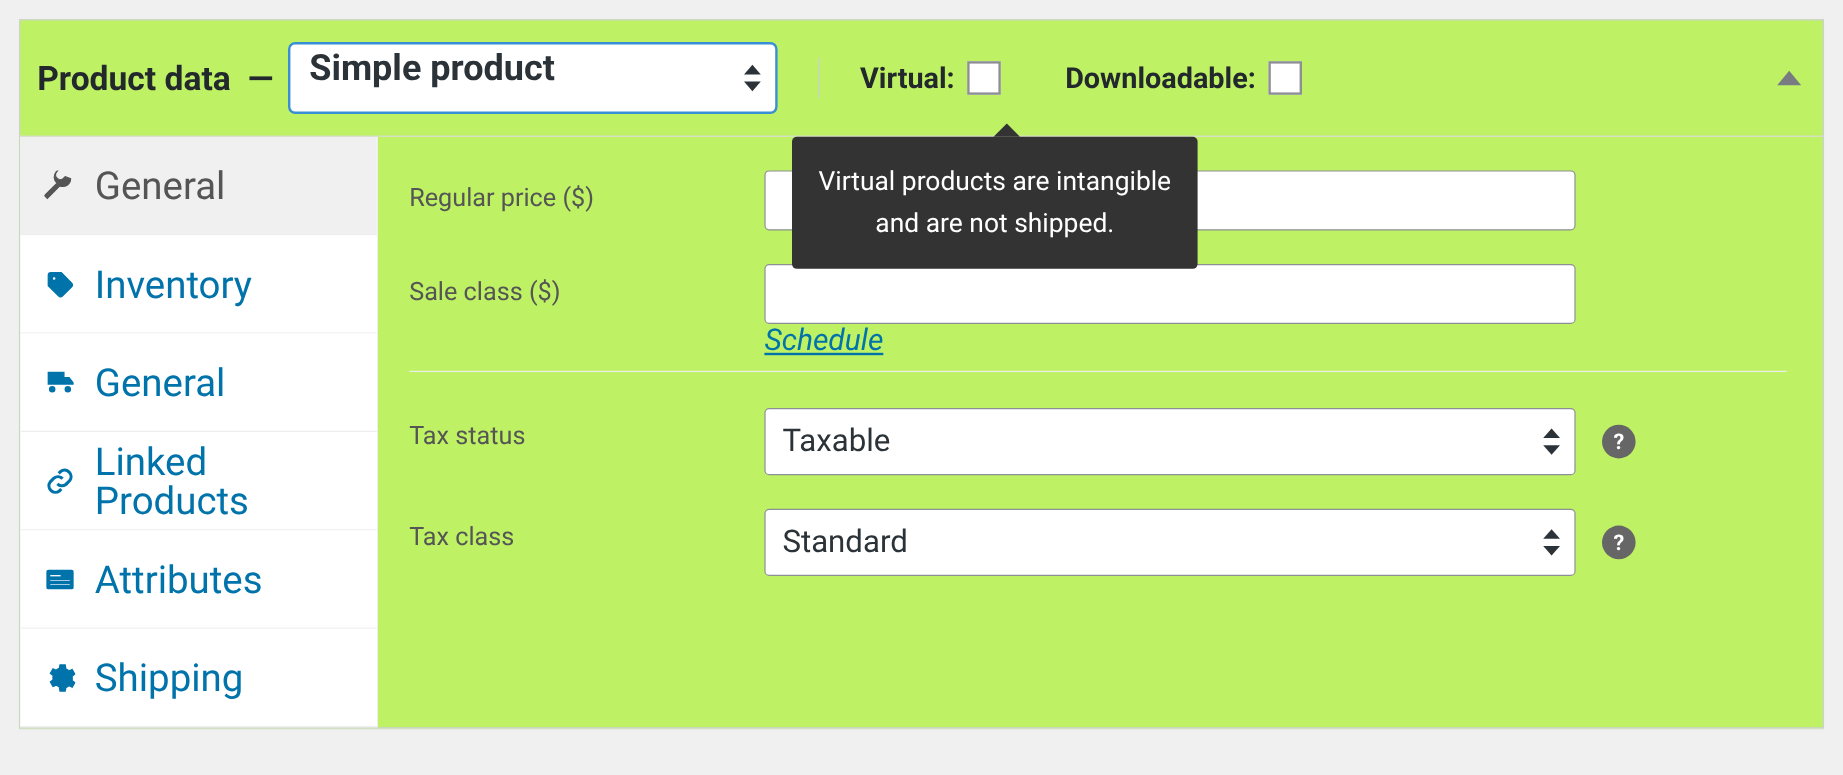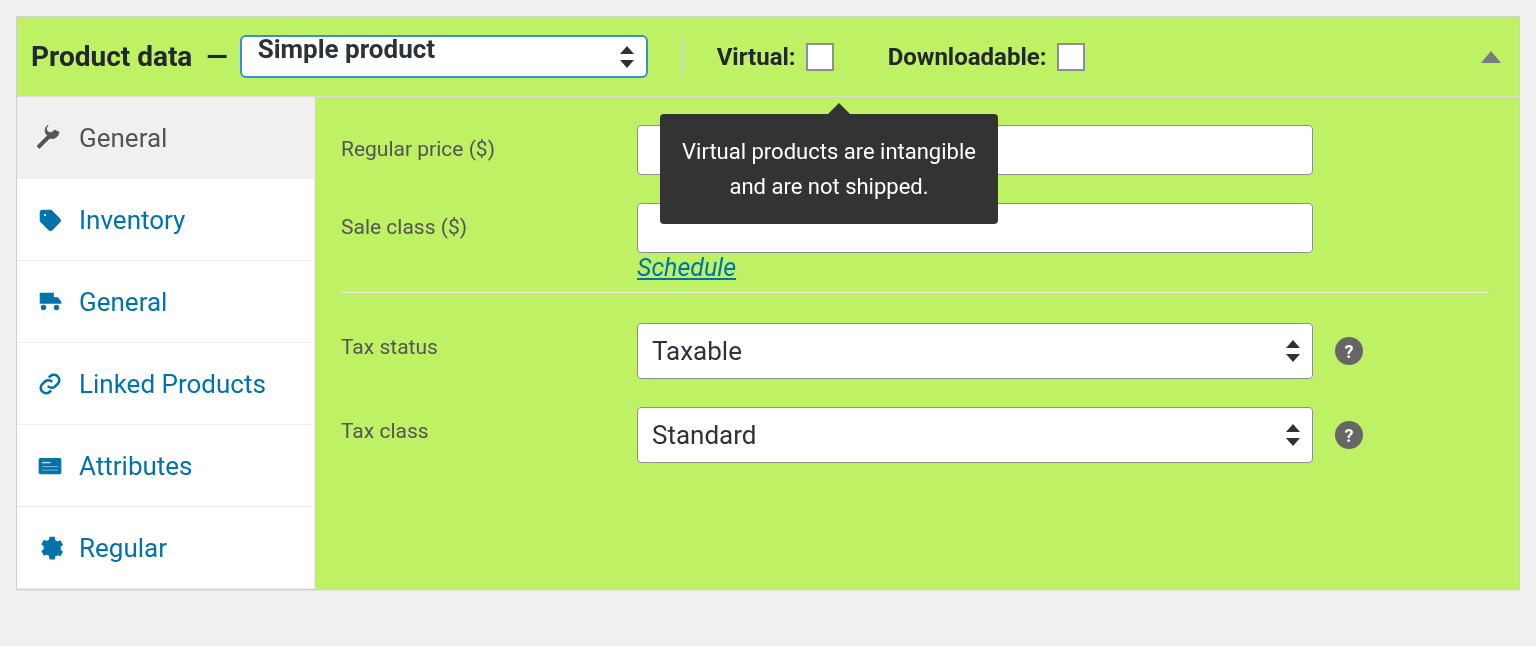--- a/index.html
+++ b/index.html
@@ -37,29 +37,29 @@
   }
   .panel-dash {
     font-weight: 700;
     font-size: 28px;
     color: #23282d;
     margin-left: -4px;
   }
   .product-type {
     position: relative;
     width: 408px;
-    height: 43px;
+    height: 60px;
     border: 2px solid #3a8fd4;
     border-radius: 6px;
     background: #fff;
     display: flex;
     align-items: center;
     padding: 0 44px 16px 16px;
     font-weight: 700;
-    font-size: 26px;
+    font-size: 30px;
     color: #2c3338;
     cursor: pointer;
   }
   .product-type .sort-icon,
   .sel .sort-icon {
     position: absolute;
     right: 12px;
     top: 50%;
     transform: translateY(-50%);
     width: 14px;
@@ -149,21 +149,21 @@
     border-right: 1px solid #eee;
   }
   .tab {
     display: flex;
     align-items: center;
     gap: 16px;
     padding: 0 20px;
     height: 82px;
     border-bottom: 1px solid #eee;
     color: #0073aa;
-    font-size: 26px;
+    font-size: 32px;
     cursor: pointer;
     background: #fff;
   }
   .tab.active {
     background: #f0f0f1;
     color: #555;
   }
   .tab .lbl { line-height: 1; }
   .ticon { width: 26px; height: 26px; flex: 0 0 26px; display:inline-flex; align-items:center; justify-content:center;}
   .ticon svg { width: 26px; height: 26px; }
@@ -328,21 +328,21 @@
         </span>
         <span class="lbl">Attributes</span>
       </div>
 
       <div class="tab">
         <span class="ticon">
           <svg viewBox="0 0 24 24">
               <path fill="#0073aa" d="M12 8a4 4 0 104 4 4 4 0 00-4-4zm9.4 4a7.6 7.6 0 00-.13-1.38l2.1-1.63-2-3.46-2.47 1a7.7 7.7 0 00-2.39-1.39L16 2h-4l-.51 2.64a7.7 7.7 0 00-2.39 1.39l-2.47-1-2 3.46 2.1 1.63A7.6 7.6 0 006.6 12a7.6 7.6 0 00.13 1.38l-2.1 1.63 2 3.46 2.47-1a7.7 7.7 0 002.39 1.39L12 22h4l.51-2.64a7.7 7.7 0 002.39-1.39l2.47 1 2-3.46-2.1-1.63A7.6 7.6 0 0021.4 12z"></path>
             </svg>
         </span>
-        <span class="lbl">Regular</span>
+        <span class="lbl">Shipping</span>
       </div>
 
     </div>
 
     <div class="content">
 
       <div class="section">
 
         <div class="row">
           <div class="flabel">Regular price ($)</div>

